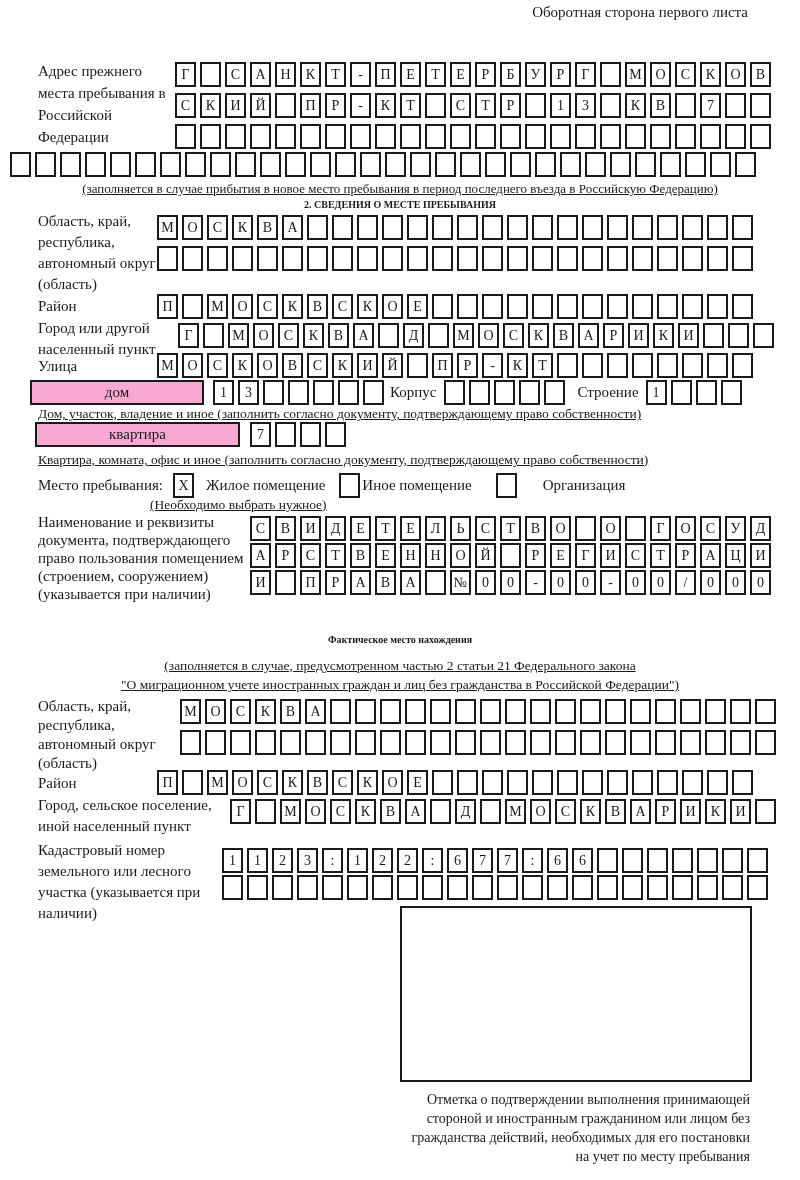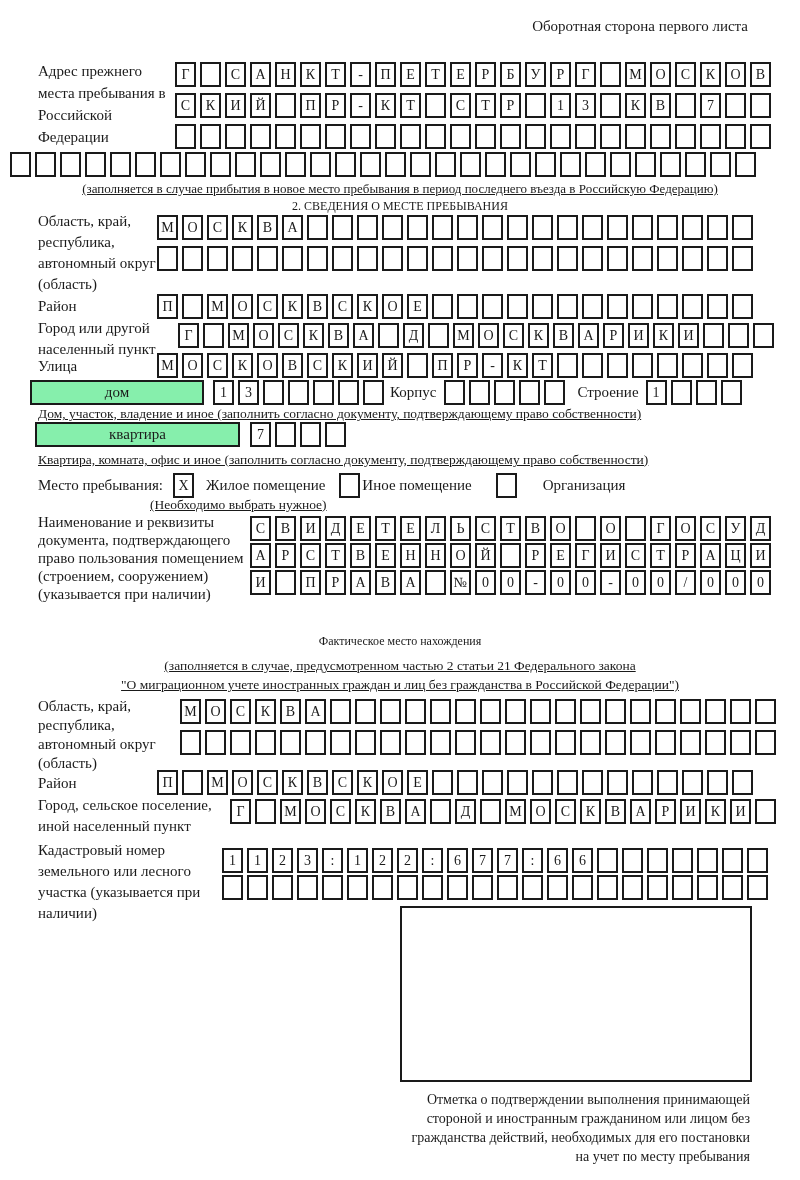--- a/index.html
+++ b/index.html
@@ -1,29 +1,29 @@
 <!DOCTYPE html>
 <html><head>
 <meta charset="utf-8">
 <style>
   html,body{margin:0;padding:0;background:#fff;}
   .page{position:relative;width:800px;height:1180px;background:#ffffff;
         font-family:"Liberation Serif","DejaVu Serif",serif;color:#1a1a1a;overflow:hidden;}
   .lbl{position:absolute;font-size:15px;line-height:22px;}
   .note{position:absolute;font-size:13px;line-height:16px;text-decoration:underline;}
   .center{left:0;width:800px;text-align:center;}
-  .title{position:absolute;font-weight:normal;font-size:12px;}
-  .hnote{position:absolute;top:18px;right:52px;font-size:15px;}
+  .title{position:absolute;font-weight:bold;font-size:10px;}
+  .hnote{position:absolute;top:4px;right:52px;font-size:15px;}
   .cells{position:absolute;display:flex;}
   .cells.inline{position:static;display:flex;}
   .cell{width:17px;height:21px;border:2px solid #1a1a1a;margin-right:4px;flex:none;
         font-size:14px;line-height:21px;text-align:center;background:#fff;}
   .rowflex{position:absolute;display:flex;align-items:center;font-size:15px;}
   .widebox{height:21px;border:2px solid #1a1a1a;display:flex;align-items:center;
-           justify-content:center;flex:none;font-size:15px;background:#86efac;}
+           justify-content:center;flex:none;font-size:15px;background:#f9a8d4;}
   .cb{width:17px;height:21px;border:2px solid #1a1a1a;display:flex;align-items:center;
       justify-content:center;flex:none;font-size:14px;background:#fff;}
   .stamp{position:absolute;border:2px solid #1a1a1a;background:#fff;}
   .caption{position:absolute;font-size:14px;line-height:19px;text-align:right;}
 </style>
 </head>
 <body>
 
 <div class="page">
 

